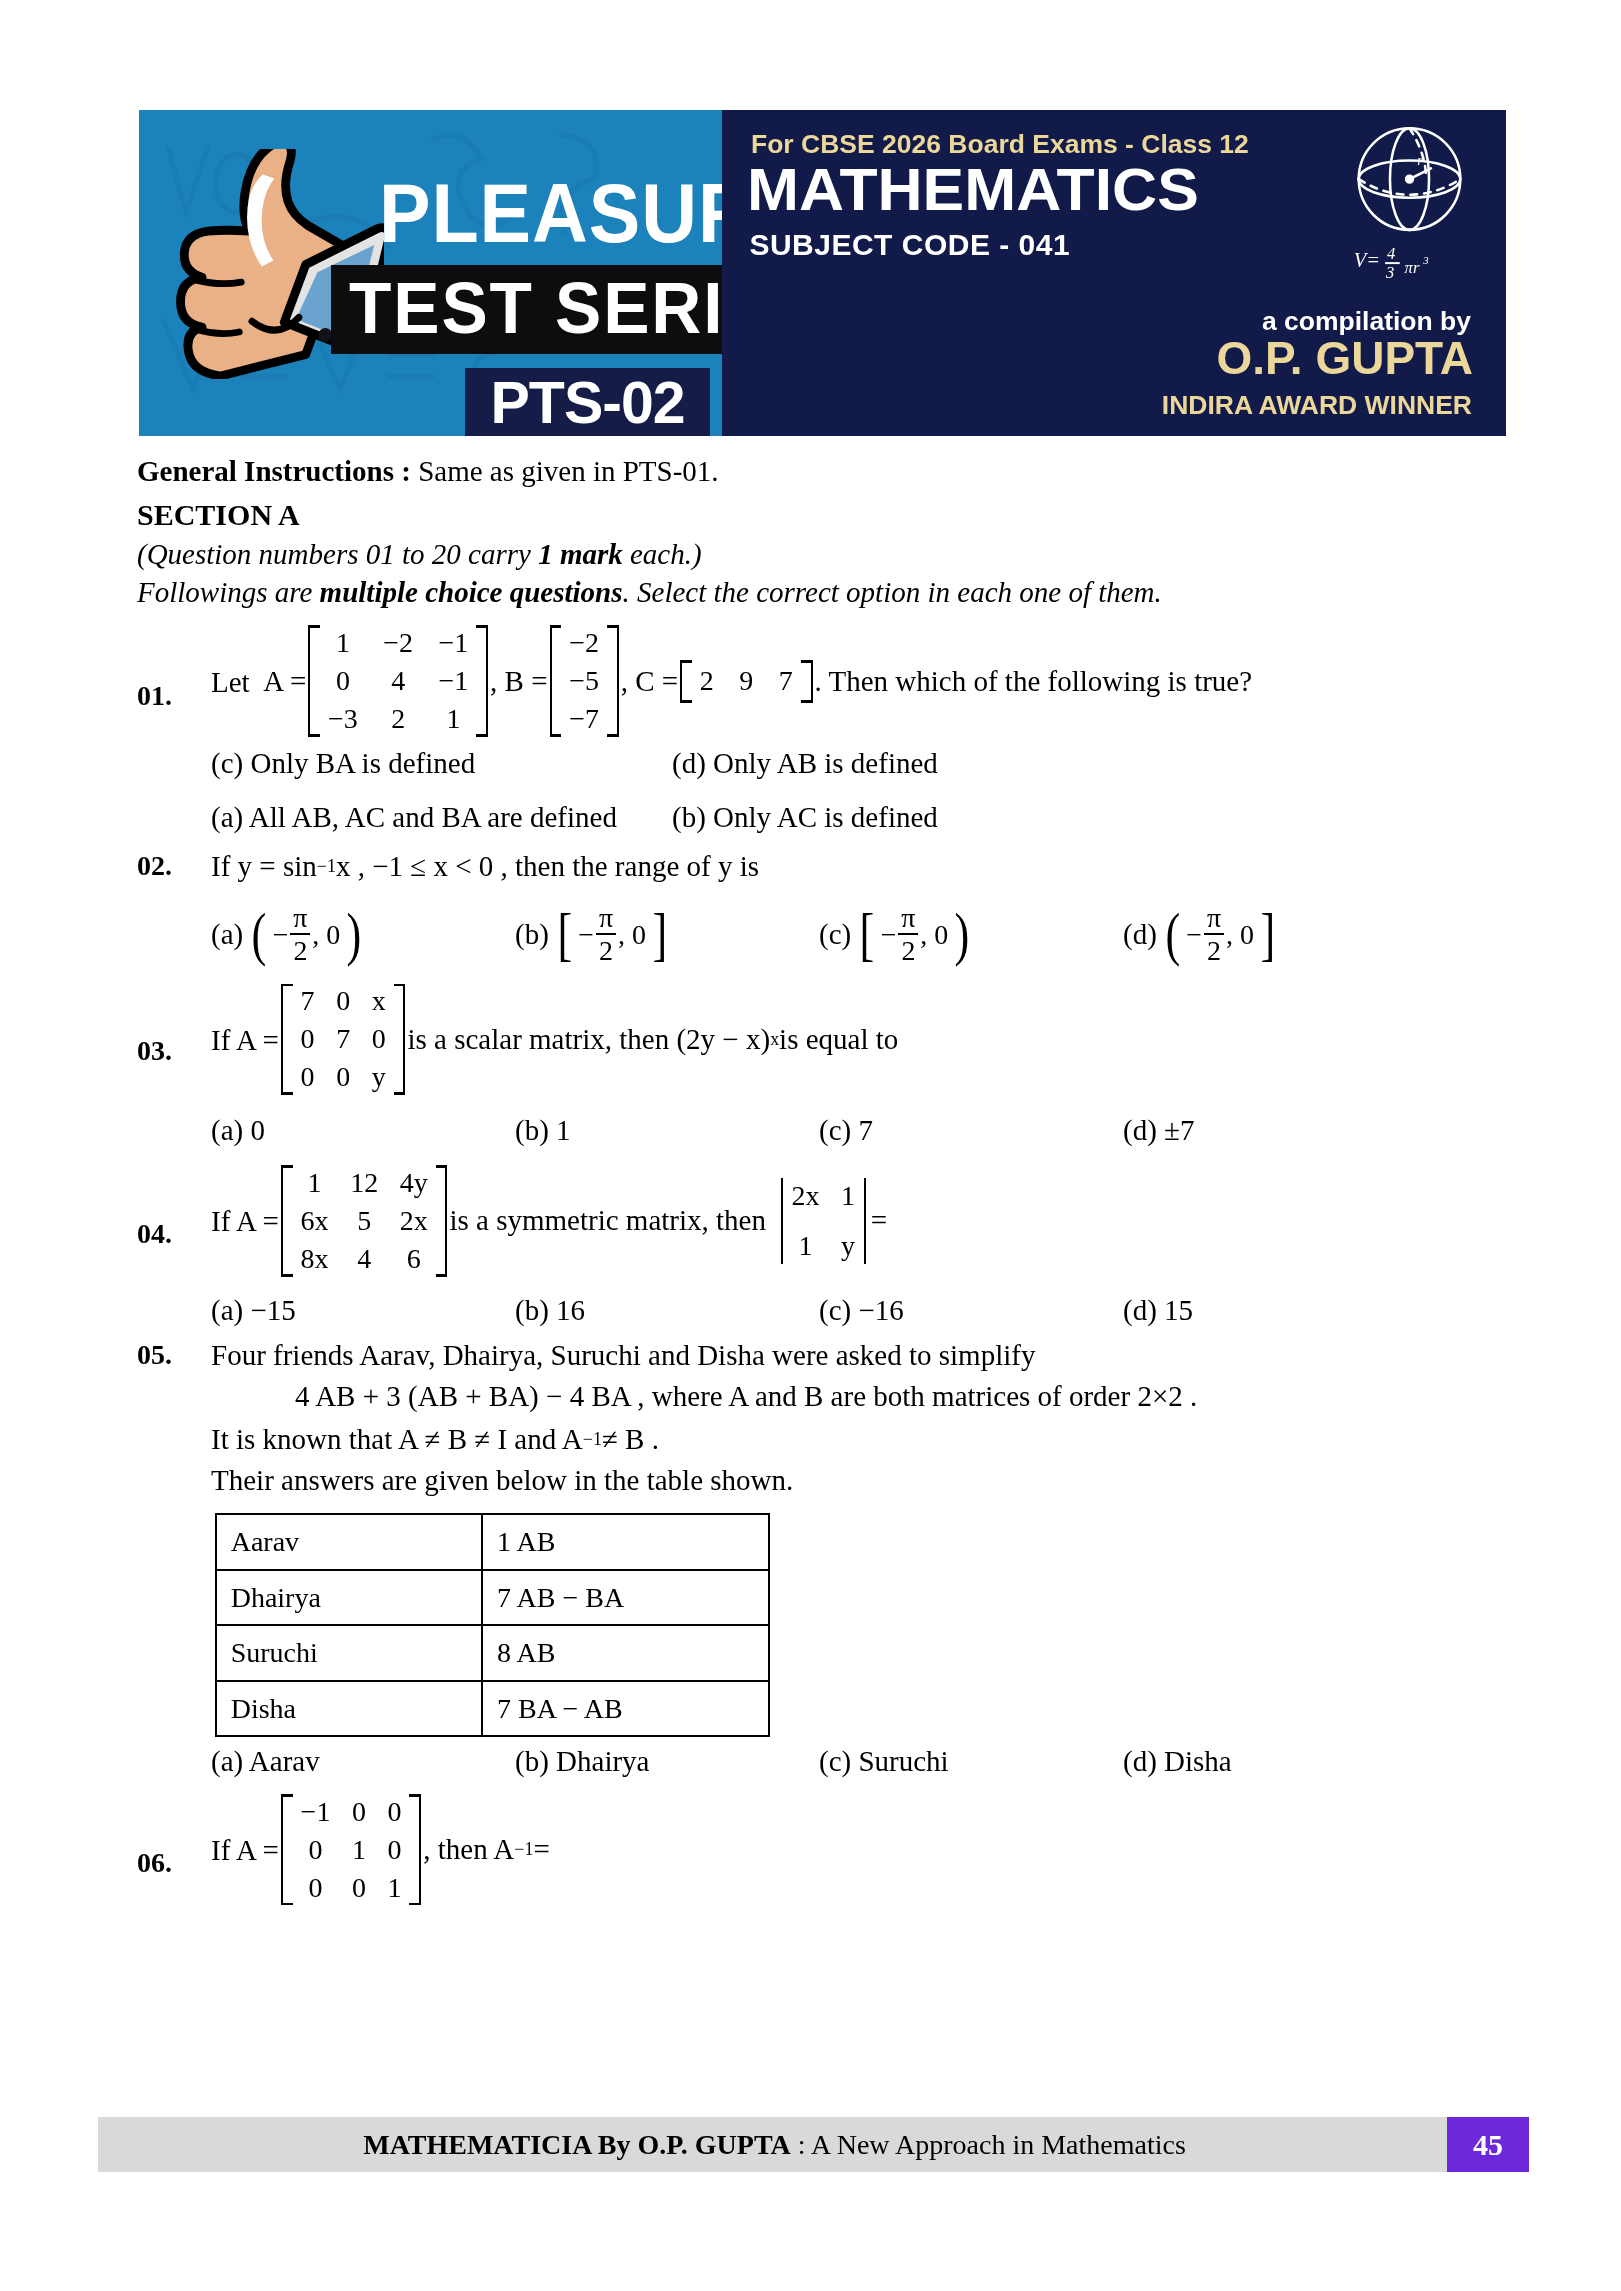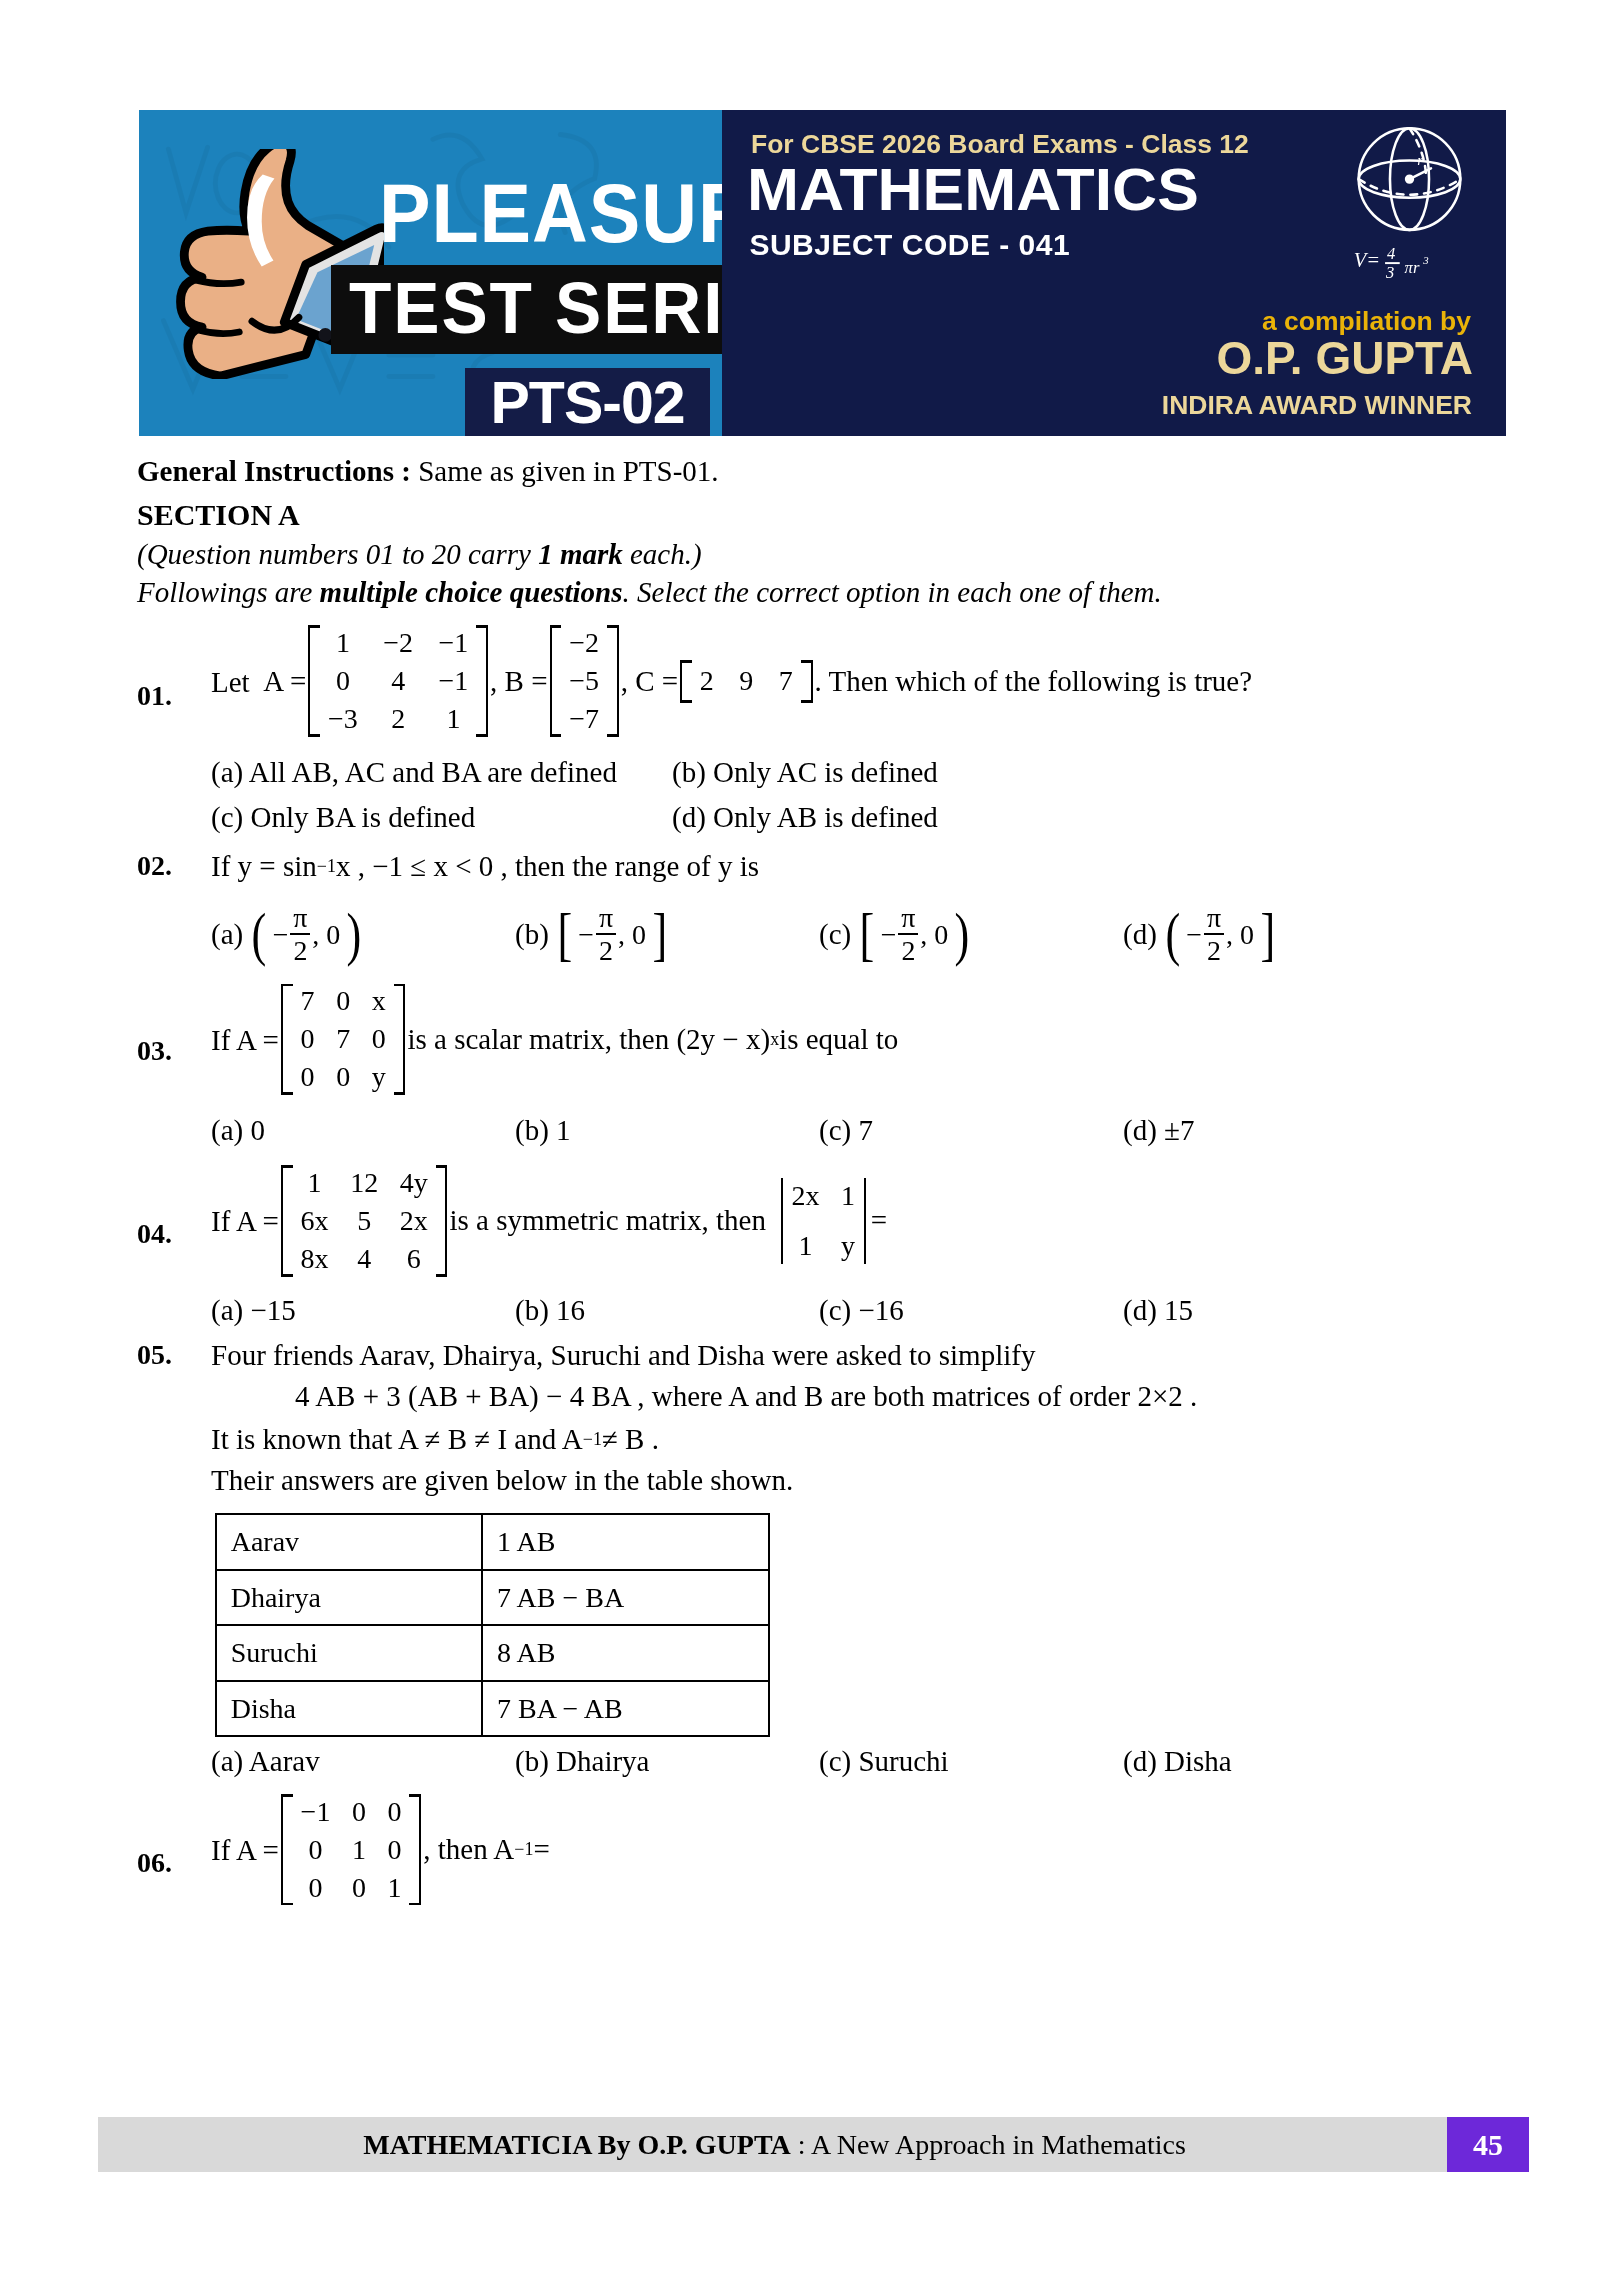--- a/index.html
+++ b/index.html
@@ -150,21 +150,21 @@
     width: 127px;
     height: 172px;
   }
   .compilation {
     position: absolute;
     right: 35px;
     top: 196px;
     font-family: "Liberation Sans", sans-serif;
     font-weight: bold;
     font-size: 26.5px;
-    color: #eab308;
+    color: #ffffff;
     white-space: nowrap;
   }
   .opgupta {
     position: absolute;
     right: 33px;
     top: 223px;
     font-family: "Liberation Sans", sans-serif;
     font-weight: bold;
     font-size: 46px;
     line-height: 51px;
@@ -493,38 +493,38 @@
               <span class="mcell">9</span>
               <span class="mcell">7</span>
             </span>
             <span class="brk brk-r" style="height:43px;"></span>
           </span>
           <span class="qtext">. Then which of the following is true?</span>
         </div>
       </div>
     </div>
 
+    <div class="opts wide" style="margin-top:7.8px;">
+      <div class="opt" style="width:461px;">
+        <span>(c)</span>
+        <span>Only BA is defined</span>
+      </div>
+      <div class="opt">
+        <span>(d)</span>
+        <span>Only AB is defined</span>
+      </div>
+    </div>
     <div class="opts wide" style="margin-top:17.6px;">
       <div class="opt" style="width:461px;">
         <span>(a)</span>
         <span>All AB, AC and BA are defined</span>
       </div>
       <div class="opt">
         <span>(b)</span>
         <span>Only AC is defined</span>
-      </div>
-    </div>
-    <div class="opts wide" style="margin-top:7.8px;">
-      <div class="opt" style="width:461px;">
-        <span>(c)</span>
-        <span>Only BA is defined</span>
-      </div>
-      <div class="opt">
-        <span>(d)</span>
-        <span>Only AB is defined</span>
       </div>
     </div>
 
     <div class="q" style="margin-top:11.8px;">
       <div class="qnum">02.</div>
       <div class="qbody">
         <div class="qline">
           <span class="qtext">If y = sin</span>
             <sup class="exp">−1</sup>
             <span class="qtext"> x , −1 ≤ x &lt; 0 , then the range of y is</span>

